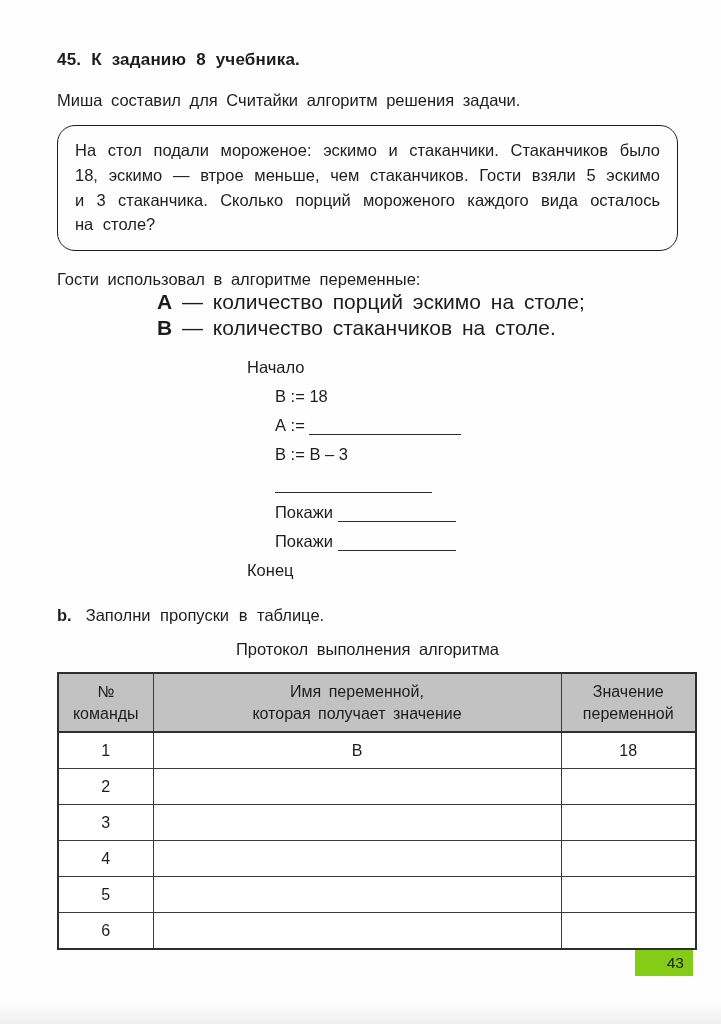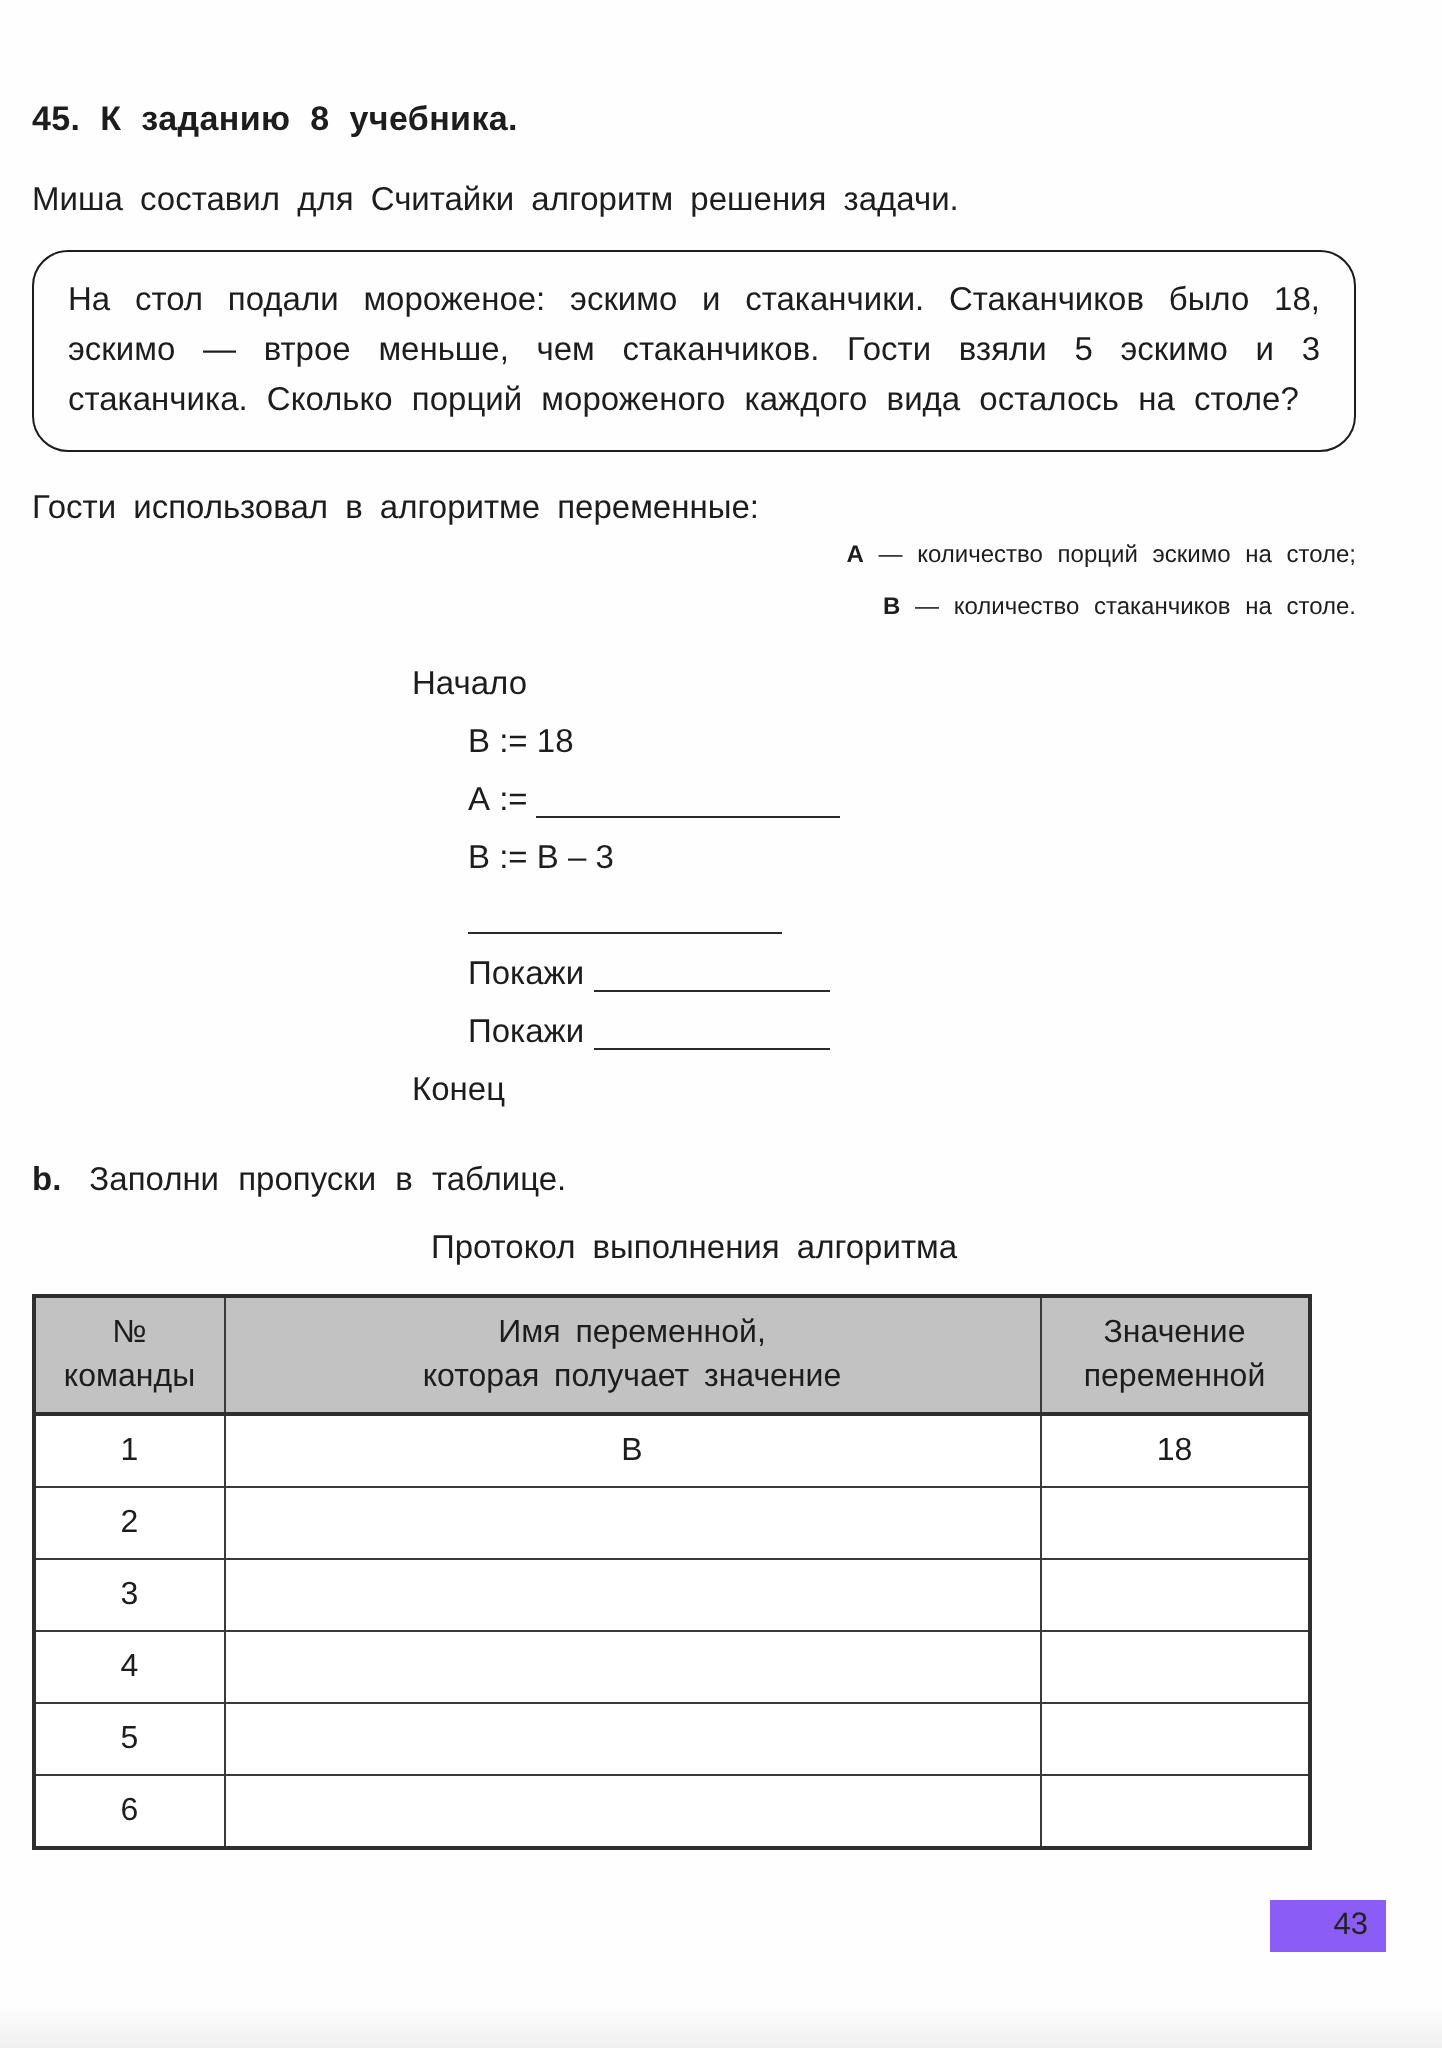--- a/index.html
+++ b/index.html
@@ -4,40 +4,40 @@
 <style>
   html, body { margin: 0; padding: 0; }
   body {
     width: 721px; height: 1024px;
     background: #fefefe;
     font-family: "Liberation Sans", sans-serif;
     color: #1d1d1d;
     position: relative;
     overflow: hidden;
   }
-  .page { padding: 50px 43px 0 16px; position: relative; }
+  .page { padding: 50px 43px 0 57px; position: relative; }
 
   .heading {
     font-weight: bold; font-size: 17px; letter-spacing: .2px; word-spacing: 5px;
   }
   .intro { font-size: 16.5px; margin-top: 21px; word-spacing: 4px; }
 
   .problem-box {
     border: 1.6px solid #1c1c1c;
     border-radius: 18px;
     margin-top: 15px;
     padding: 12px 17px 13px 17px;
     font-size: 16.5px;
     line-height: 1.5;
     text-align: justify;
     word-spacing: 5px;
   }
 
   .vars-intro { margin-top: 19px; font-size: 16.5px; word-spacing: 4px; }
-  .var-line { margin-left: 100px; font-size: 12px; line-height: 26px; word-spacing: 4px; text-align: right; }
+  .var-line { margin-left: 100px; font-size: 21px; line-height: 26px; word-spacing: 4px; }
   .var-name { font-weight: bold; }
 
   .task { margin-top: 21px; font-size: 16.5px; word-spacing: 5px; }
   .task-letter { font-weight: bold; margin-right: 14px; }
 
   .algo { margin: 12px 0 0 190px; font-size: 16.5px; }
   .algo-line { line-height: 29px; margin-left: 28px; white-space: nowrap; }
   .algo-keyword { font-weight: normal; line-height: 29px; }
 
   .blank {
@@ -78,21 +78,21 @@
     vertical-align: middle;
     background: #fff;
   }
   .col-num { width: 95px; }
   .col-name { width: 408px; }
   .col-val { width: 135px; }
 
   .page-number {
     position: absolute;
     right: 28px; bottom: 48px;
-    background: #8b5cf6;
+    background: #84cc16;
     color: #222;
     width: 58px; height: 26px;
     display: flex; align-items: center; justify-content: flex-end;
     padding-right: 9px; box-sizing: border-box;
     font-size: 15.5px;
   }
   .bottom-shade {
     position: absolute; left: 0; right: 0; bottom: 0; height: 22px;
     background: linear-gradient(to bottom, rgba(0,0,0,0) 0%, rgba(0,0,0,0.06) 100%);
   }

